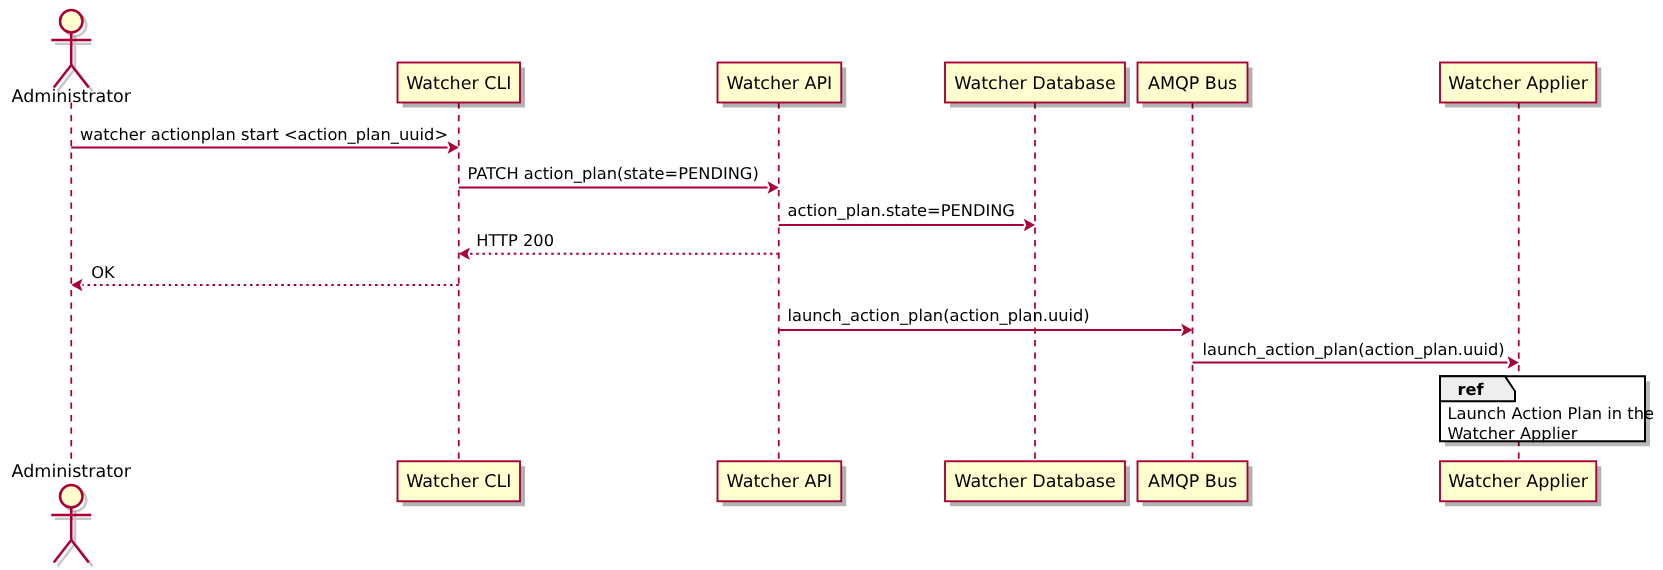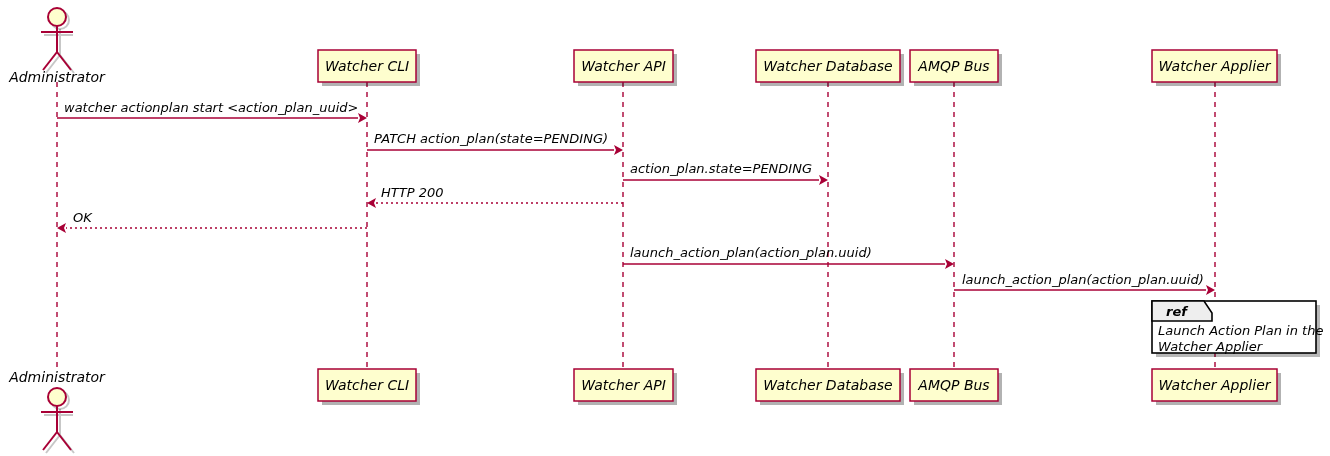--- a/index.html
+++ b/index.html
@@ -9,21 +9,20 @@
   }
   body {
     font-family: "DejaVu Sans", sans-serif;
   }
   #diagram-root {
     position: relative;
     width: 1330px;
     height: 456px;
     background: #FFFFFF;
     overflow: hidden;
-    font-style: italic;
   }
   svg#uml-canvas {
     position: absolute;
     left: 0;
     top: 0;
     width: 1330px;
     height: 456px;
   }
   .participant-rect {
     fill: #FEFECE;

